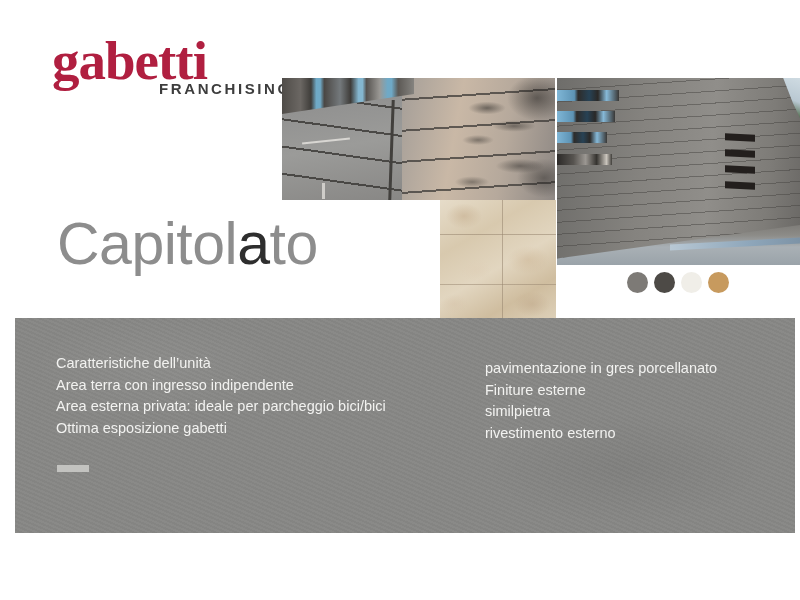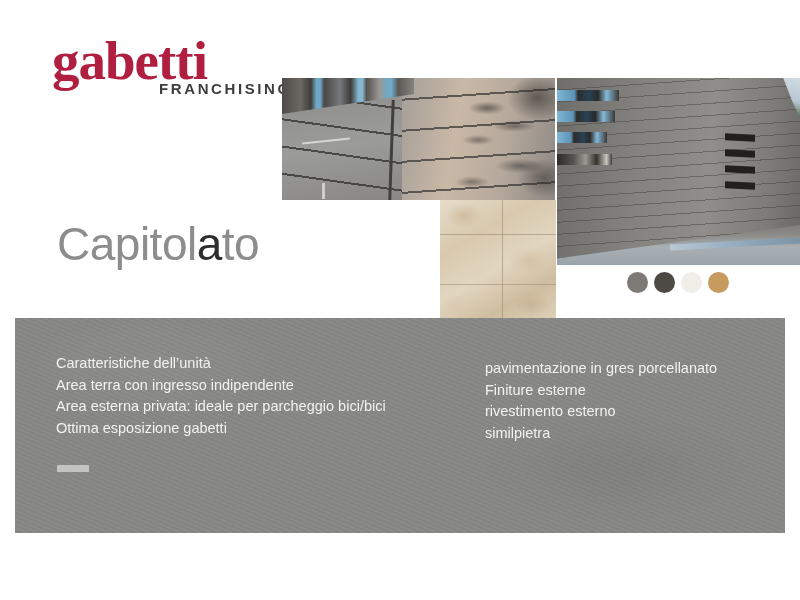--- a/index.html
+++ b/index.html
@@ -220,21 +220,21 @@
     background: linear-gradient(90deg, #b8c8d4 0%, #8fa7bb 60%, #7d93a6 100%);
     transform: skewY(-3deg);
   }
 
   
   #page-title {
     position: absolute;
     left: 57px;
     top: 218px;
     font-family: "Liberation Sans", sans-serif;
-    font-size: 46px;
+    font-size: 59px;
     line-height: 52px;
     color: #8d8d8d;
     letter-spacing: -0.5px;
     white-space: nowrap;
   }
   #page-title .accent { color: #2e2e2e; }
 
   
   #color-swatches {
     position: absolute;
@@ -254,20 +254,21 @@
     position: absolute;
     left: 15px;
     top: 318px;
     width: 770px;
     height: 215px;
     background-color: #878785;
     background-image:
       radial-gradient(ellipse 180px 70px at 18% 22%, rgba(255,255,255,.045), rgba(255,255,255,0) 70%),
       radial-gradient(ellipse 200px 80px at 78% 70%, rgba(0,0,0,.05), rgba(0,0,0,0) 70%),
       repeating-linear-gradient(23deg, rgba(255,255,255,.022) 0 2px, rgba(0,0,0,.018) 2px 4px);
+    padding-left: 10px;
   }
   .band-col {
     position: absolute;
     font-family: "Liberation Sans", sans-serif;
     font-size: 14.5px;
     line-height: 21.5px;
     color: #f2f2f0;
     white-space: nowrap;
   }
   #features-list { left: 41px; top: 35px; }
@@ -331,20 +332,20 @@
     <div class="band-col" id="features-list">
       <span class="band-line">Caratteristiche dell’unità</span>
       <span class="band-line">Area terra con ingresso indipendente</span>
       <span class="band-line">Area esterna privata: ideale per parcheggio bici/bici</span>
       <span class="band-line">Ottima esposizione gabetti</span>
     </div>
 
     <div class="band-col" id="finishes-list">
       <span class="band-line">pavimentazione in gres porcellanato</span>
       <span class="band-line">Finiture esterne</span>
+      <span class="band-line">similpietra</span>
       <span class="band-line">rivestimento esterno</span>
-      <span class="band-line">similpietra</span>
     </div>
 
     <div id="band-divider" style="background: rgb(195, 195, 192);"></div>
   </div>
 
 </div>
 
 </body></html>

